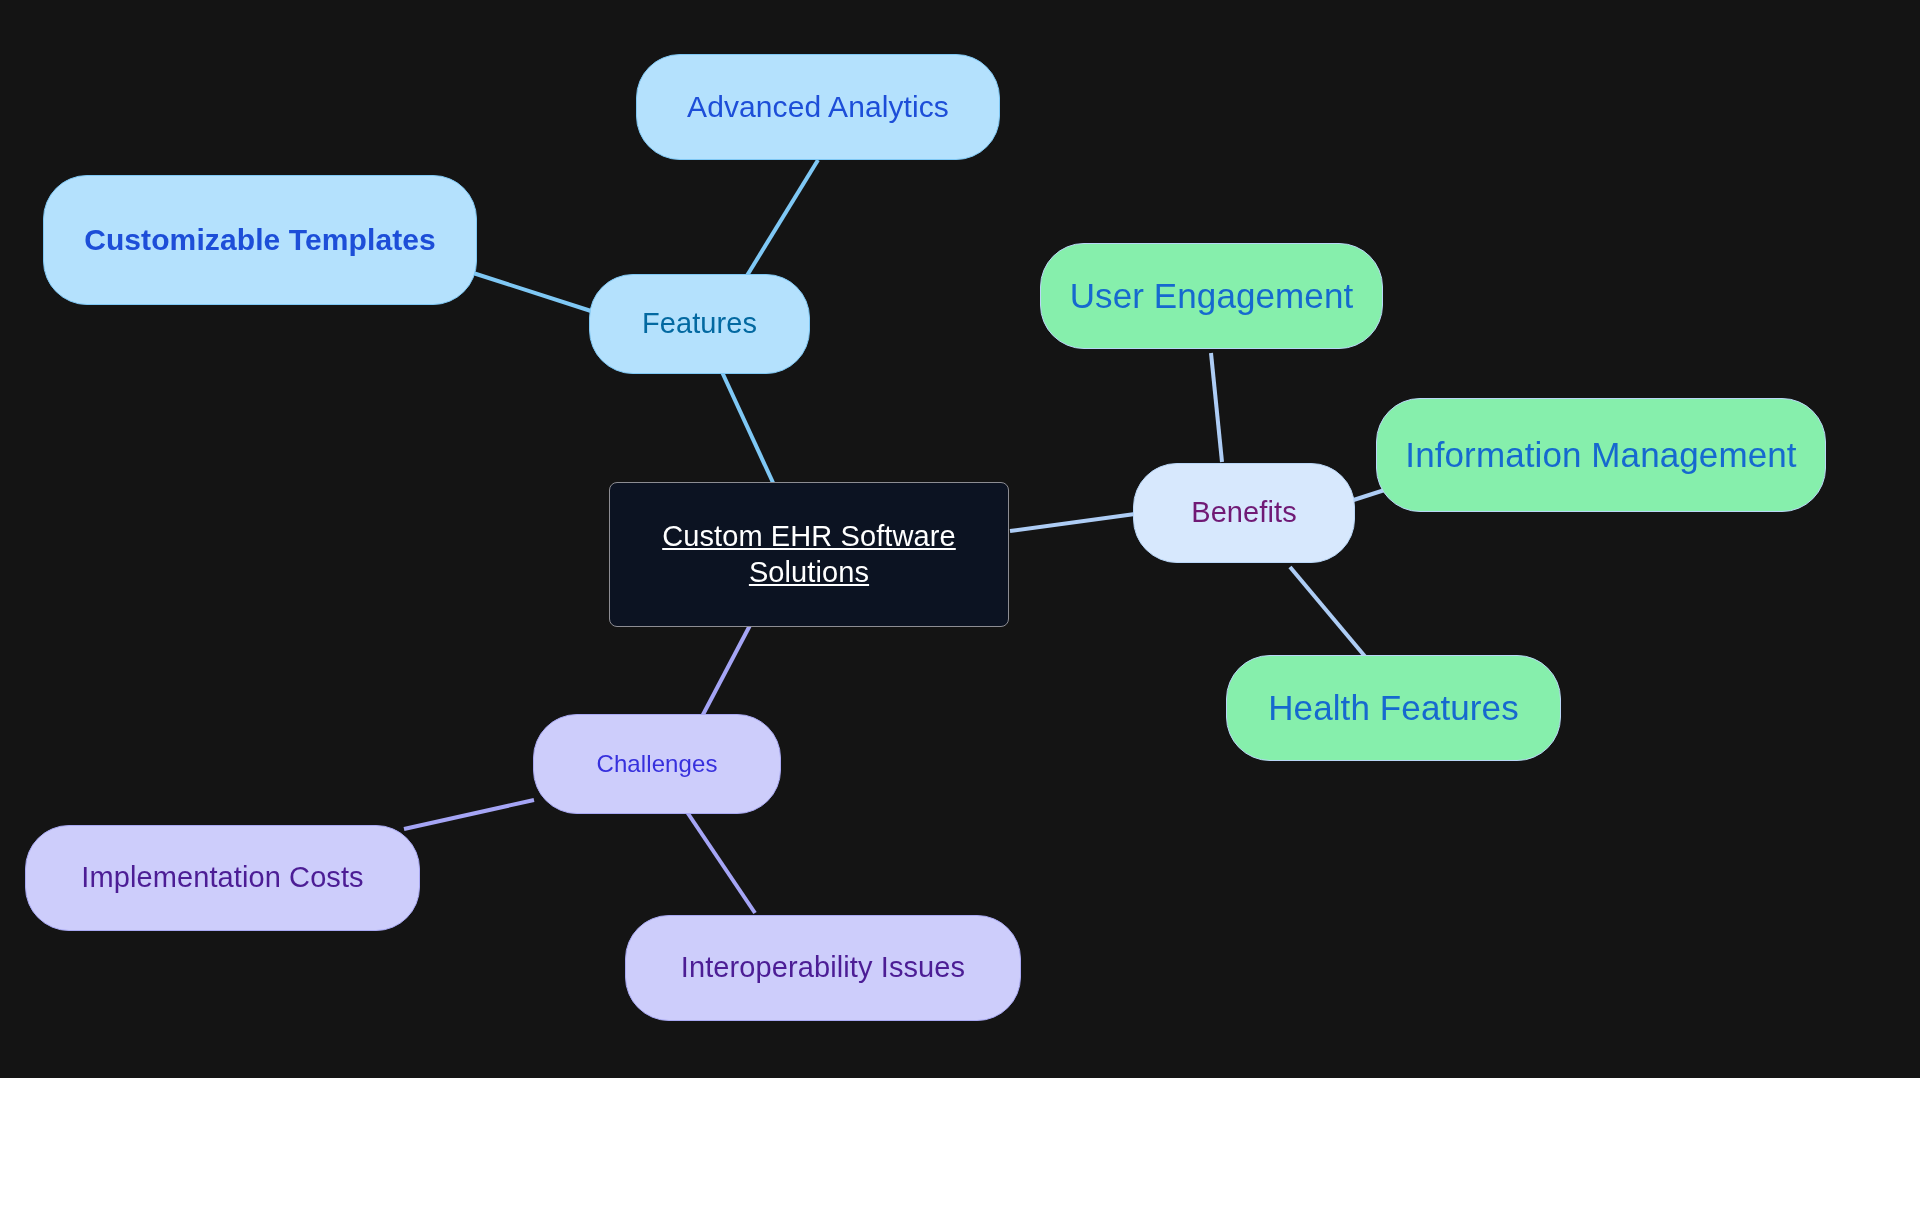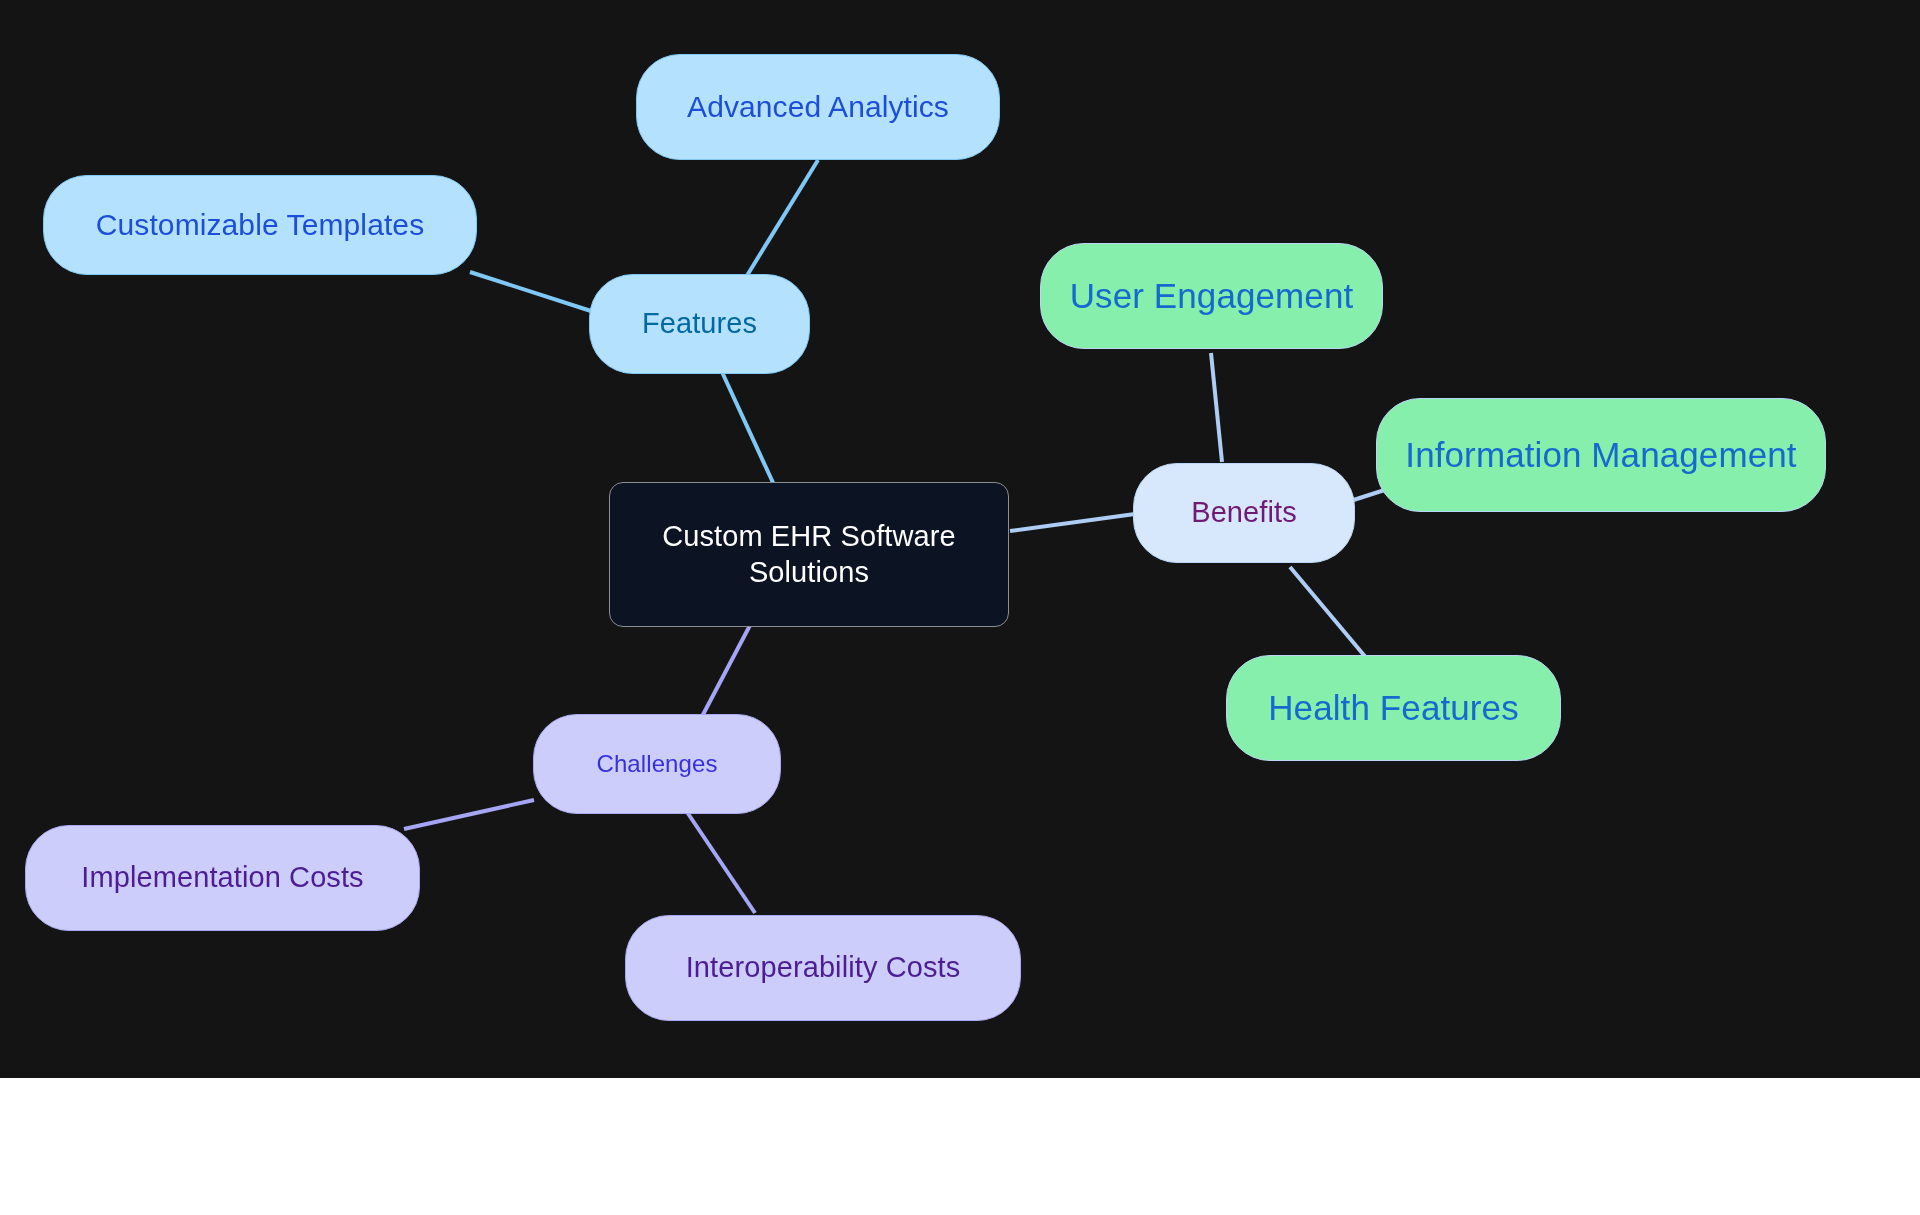--- a/index.html
+++ b/index.html
@@ -55,22 +55,23 @@
     line-height: 1.22;
     white-space: pre-line;
     letter-spacing: 0.1px;
   }
 
   .node-root {
     background: #0c1322;
     border: 1.5px solid #8d8d93;
     color: #ffffff;
     font-size: 29px;
-    border-radius: 14px;
+    border-radius: 8px;
     padding: 0 22px;
+    text-decoration: underline;
   }
 
   .node-blue-mid {
     background: #b4e1fd;
     border: 1.5px solid #7fc8f5;
     color: #0369a1;
     font-size: 29px;
   }
 
   .node-blue-leaf {
@@ -143,40 +144,40 @@
 
       <line x1="757" y1="612" x2="697" y2="726" stroke="#a5a5f5" stroke-width="4"></line>
 
       <line x1="534" y1="800" x2="404" y2="829" stroke="#a5a5f5" stroke-width="4"></line>
 
       <line x1="687" y1="812" x2="755" y2="913" stroke="#a5a5f5" stroke-width="4"></line>
     </svg>
 
     <div class="node node-blue-leaf" style="left:636px; top:54px; width:364px; height:106px;">Advanced Analytics</div>
 
-    <div class="node node-blue-leaf" style="left:43px; top:175px; width:434px; height:100px;">Customizable Templates</div>
+    <div class="node node-blue-leaf" style="left:43px; top:175px; width:434px; height:130px;font-weight:bold;">Customizable Templates</div>
 
     <div class="node node-blue-mid" style="left:589px; top:274px; width:221px; height:100px;">Features</div>
 
     <div class="node node-root" style="left:609px; top:482px; width:400px; height:145px;">Custom EHR Software
 Solutions</div>
 
     <div class="node node-paleblue-leaf" style="left:1040px; top:243px; width:343px; height:106px;">User Engagement</div>
 
     <div class="node node-paleblue-mid" style="left:1133px; top:463px; width:222px; height:100px;">Benefits</div>
 
     <div class="node node-paleblue-leaf" style="left:1376px; top:398px; width:450px; height:114px;">Information Management</div>
 
     <div class="node node-paleblue-leaf" style="left:1226px; top:655px; width:335px; height:106px;">Health Features</div>
 
     <div class="node node-purple-mid" style="left:533px; top:714px; width:248px; height:100px;">Challenges</div>
 
     <div class="node node-purple-leaf" style="left:25px; top:825px; width:395px; height:106px;">Implementation Costs</div>
 
-    <div class="node node-purple-leaf" style="left:625px; top:915px; width:396px; height:106px;">Interoperability Costs</div>
+    <div class="node node-purple-leaf" style="left:625px; top:915px; width:396px; height:106px;">Interoperability Issues</div>
 
   </div>
 
   <div class="footer">
     
   </div>
 
 </div>
 
 </body></html>

